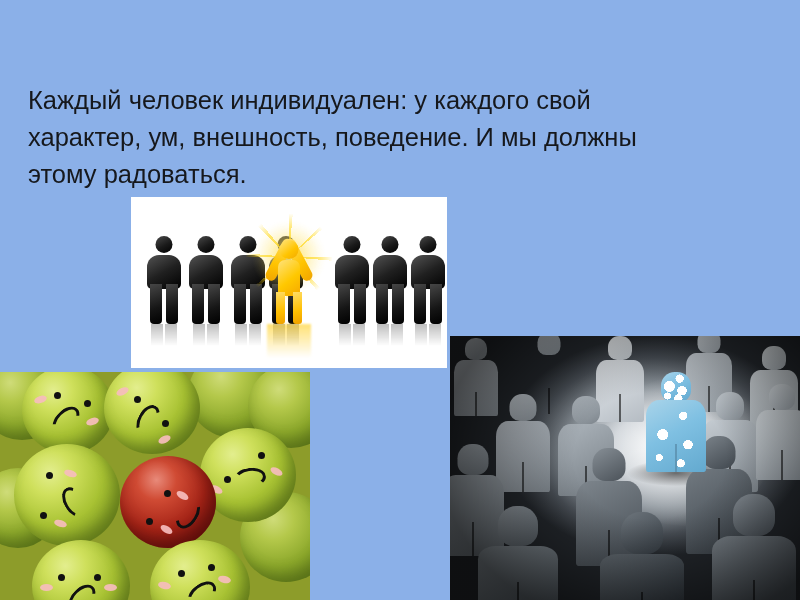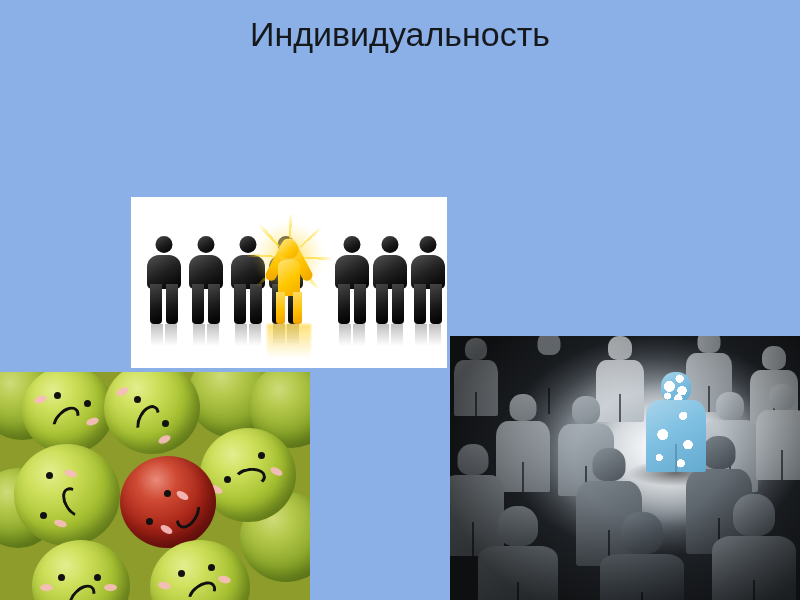--- a/index.html
+++ b/index.html
@@ -315,22 +315,26 @@
     inset: 0;
     background: radial-gradient(ellipse 210px 175px at 200px 120px, rgba(0,0,0,0) 36%, rgba(0,0,0,.28) 66%, rgba(0,0,0,.62) 100%);
     pointer-events: none;
   }
 </style>
 </head>
 <body>
 
 <div id="slide">
 
-  <div id="slide-title">Индивидуальность</div>
-
+
+  <div id="slide-body">
+    <span class="body-line">Каждый человек индивидуален: у каждого свой</span>
+    <span class="body-line">характер, ум, внешность, поведение. И мы должны</span>
+    <span class="body-line">этому радоваться.</span>
+  </div>
 
   <div class="pic" id="pic-figures">
     <div class="fig-stage">
 
       <div class="stickman" style="left:16px;">
         <div class="sm-head"></div>
         <div class="sm-torso"></div>
         <div class="sm-leg l"></div>
         <div class="sm-leg r"></div>
       </div>

